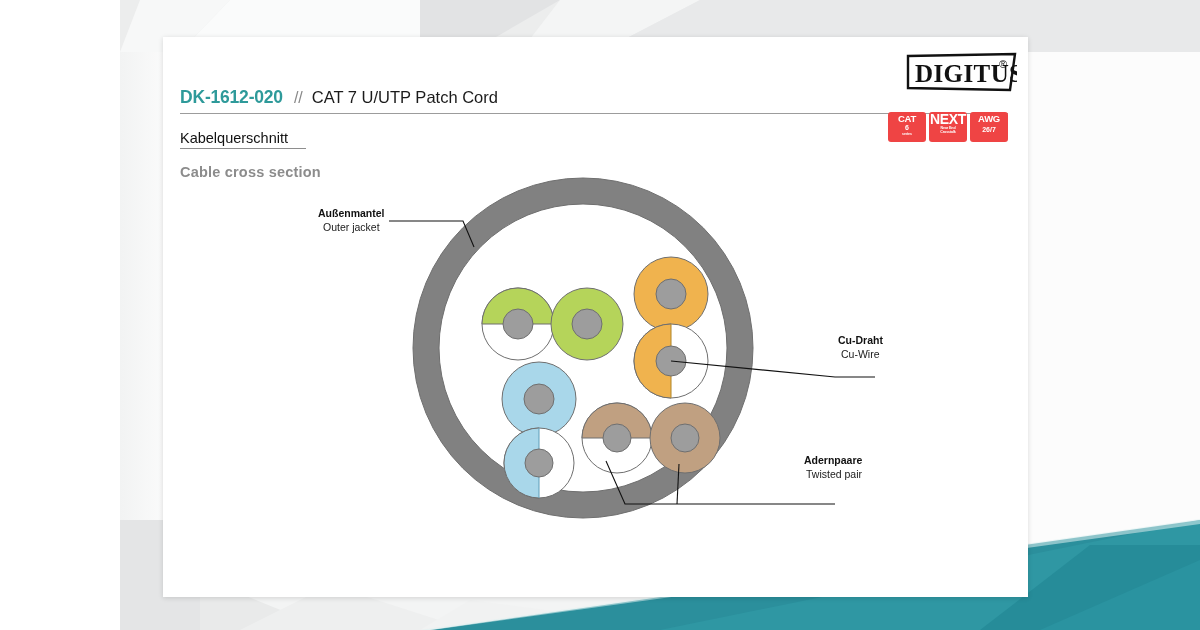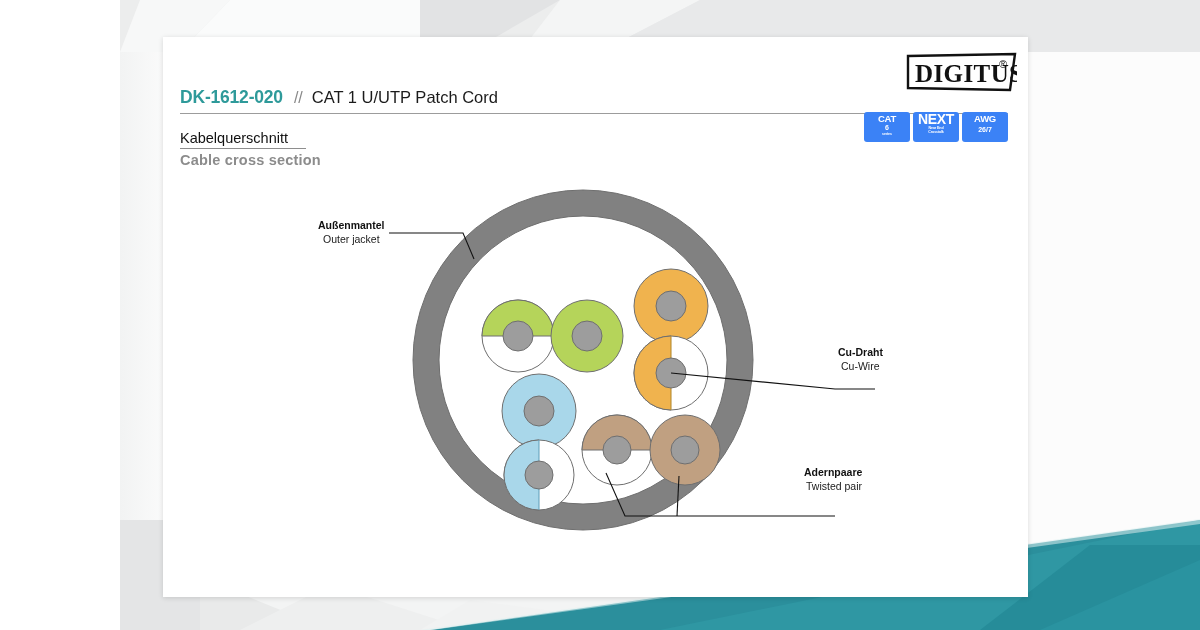--- a/index.html
+++ b/index.html
@@ -56,22 +56,22 @@
     color:#1b1b1b;
     font-size:16.5px;
   }
 
   
   #badges{
     position:absolute; right:20px; top:75px;
     display:flex; gap:3px;
   }
   .badge{
-    width:46px; height:30px;
-    background:#3b82f6;
+    width:38px; height:30px;
+    background:#ef4444;
     border-radius:3px;
     color:#ffffff;
     display:flex; flex-direction:column;
     align-items:center; justify-content:flex-start;
     padding-top:2px;
     overflow:hidden;
   }
   .badge .b1{ font-size:9.5px; font-weight:bold; line-height:10px; letter-spacing:-.3px;}
   .badge .b2{ font-size:7px; font-weight:bold; line-height:8px; }
   .badge .b3{ font-size:3.6px; line-height:4.2px; text-align:center; font-weight:bold; letter-spacing:-.1px;}
@@ -82,26 +82,26 @@
     position:absolute; left:17px; top:92px;
   }
   #sec-de{
     font-size:14.5px; font-weight:normal; color:#111111;
     display:inline-block;
     border-bottom:1px solid #8e8e8e;
     padding-bottom:2px; padding-right:18px;
   }
   #sec-en{
     font-size:14.5px; font-weight:bold; color:#8c8c8c;
-    margin-top:3px; letter-spacing:.2px;
+    margin-top:15px; letter-spacing:.2px;
   }
 
   
   #diagram{
-    position:absolute; left:0; top:16px;
+    position:absolute; left:0; top:4px;
     width:865px; height:436px;
     pointer-events:none;
   }
   #diagram svg{ display:block; }
 
   .lbl-de{ font-family:"Liberation Sans",sans-serif; font-size:10.5px; font-weight:bold; fill:#111; }
   .lbl-en{ font-family:"Liberation Sans",sans-serif; font-size:10.5px; fill:#1a1a1a; }
 </style>
 </head>
 <body>
@@ -156,21 +156,21 @@
     <svg width="111" height="42" viewBox="0 0 111 42" xmlns="http://www.w3.org/2000/svg">
       <polygon points="2,4 109,2 104,38 2,36" fill="#ffffff" stroke="#111111" stroke-width="2.4"></polygon>
       <text x="9" y="30" font-family="Liberation Serif, serif" font-size="25" font-weight="bold" fill="#111111" letter-spacing="0.4">DIGITUS</text>
       <text x="93" y="16" font-family="Liberation Sans, sans-serif" font-size="11" fill="#111111">®</text>
     </svg>
   </div>
 
   <div id="title-row">
     <span id="sku">DK-1612-020</span>
     <span id="sep">//</span>
-    <span id="product-name">CAT 1 U/UTP Patch Cord</span>
+    <span id="product-name">CAT 7 U/UTP Patch Cord</span>
   </div>
 
   <div id="badges">
     <div class="badge">
       <span class="b1">CAT</span>
       <span class="b2">6</span>
       <span class="b3">series</span>
     </div>
     <div class="badge wide">
       <span class="b1">NEXT</span>

